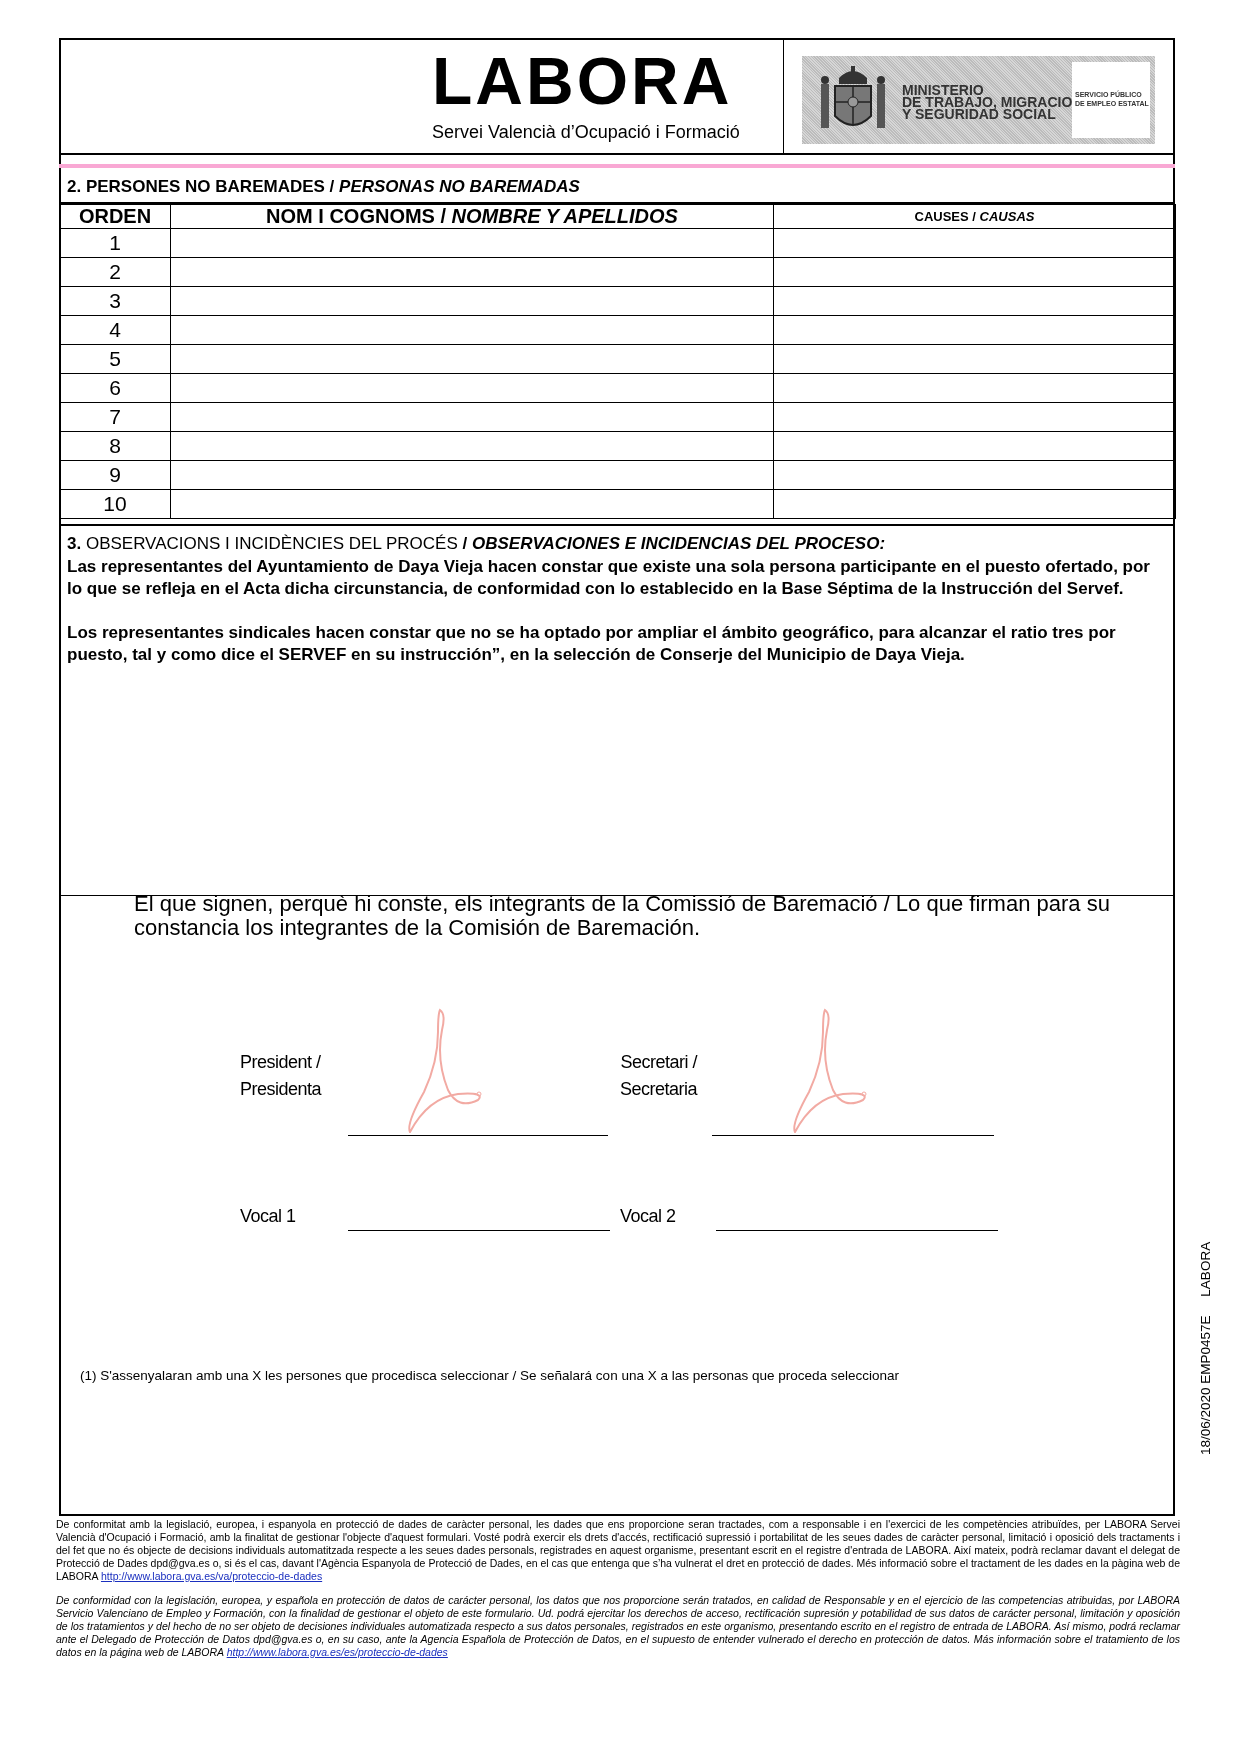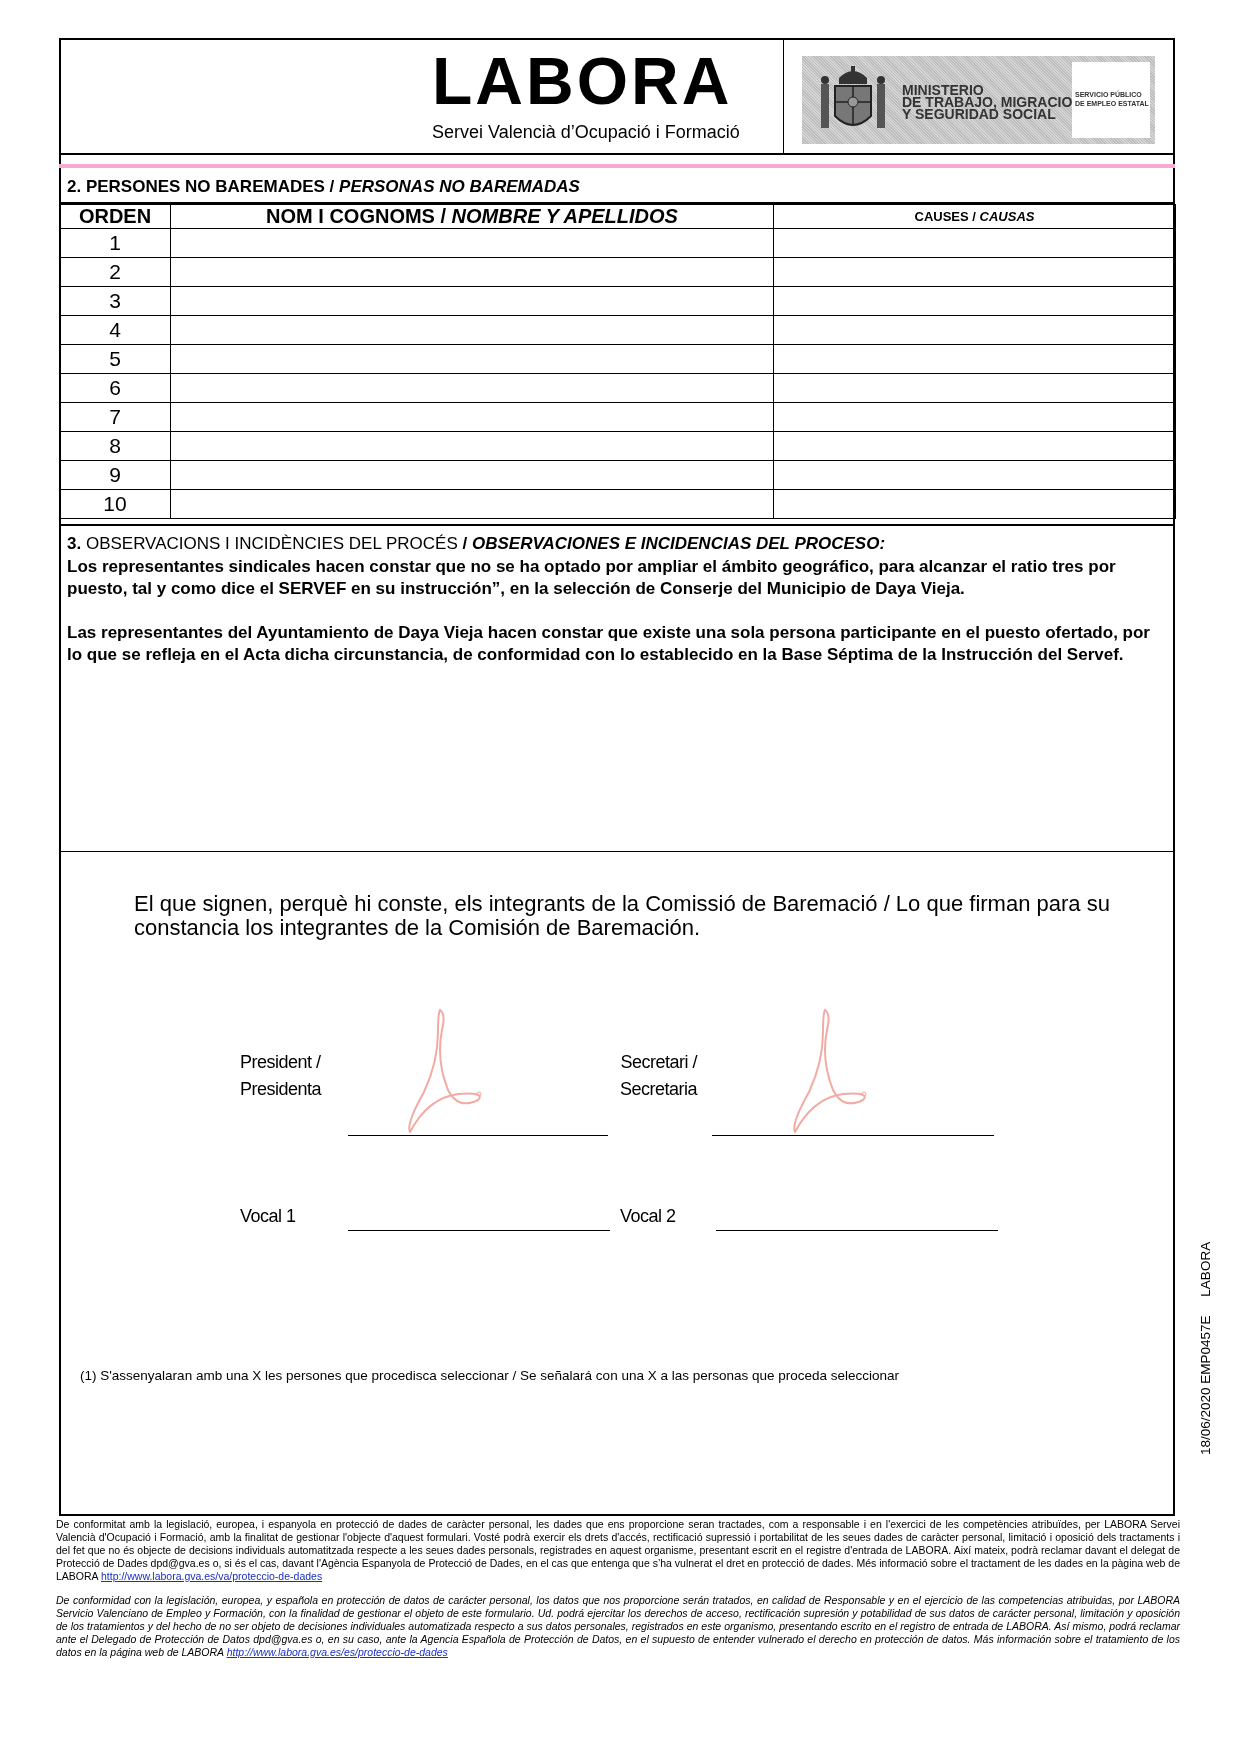--- a/index.html
+++ b/index.html
@@ -27,21 +27,21 @@
   table.grid { position: absolute; left: 59px; top: 204px; width: 1116px; border-collapse: collapse; table-layout: fixed; }
   table.grid td, table.grid th { border: 1px solid #000; padding: 0; box-sizing: border-box; }
   table.grid th { height: 24px; font-size: 20px; font-weight: 700; text-align: center; }
   table.grid th.causes { font-size: 13px; }
   table.grid td { height: 29px; }
   table.grid td.num { text-align: center; font-size: 21px; }
   .col1 { width: 111px; }
   .col2 { width: 603px; }
   .col3 { width: 402px; }
   
-  .sec3 { position: absolute; left: 59px; top: 524px; width: 1116px; height: 328px; border-top: 2px solid #000; border-bottom: 1px solid #000; box-sizing: border-box; }
+  .sec3 { position: absolute; left: 59px; top: 524px; width: 1116px; height: 372px; border-top: 2px solid #000; border-bottom: 1px solid #000; box-sizing: border-box; }
   .sec3-title { position: absolute; left: 8px; top: 8px; font-size: 17px; }
   .sec3-title b { font-weight: 700; }
   .sec3-title .es { font-weight: 700; font-style: italic; }
   .sec3-body { position: absolute; left: 8px; top: 30px; width: 1100px; font-size: 17px; font-weight: 700; line-height: 22px; }
   .sec3-body p { margin: 0 0 22px 0; }
   
   .sign-intro { position: absolute; left: 134px; top: 892px; width: 980px; font-size: 22px; line-height: 24px; }
   .sig-label { position: absolute; font-size: 18px; line-height: 27px; letter-spacing: -0.5px; }
   .sig-line { position: absolute; height: 1px; background: #000; }
   .acro { position: absolute; width: 90px; height: 125px; }
@@ -157,22 +157,22 @@
         <td class="num">10</td>
         <td></td>
         <td></td>
       </tr>
     </tbody>
 </table>
 
 <div class="sec3">
   <div class="sec3-title"><b>3.</b><span> OBSERVACIONS I INCIDÈNCIES DEL PROCÉS </span><b>/ </b><span class="es">OBSERVACIONES E INCIDENCIAS DEL PROCESO:</span></div>
   <div class="sec3-body">
+    <p>Las representantes del Ayuntamiento de Daya Vieja hacen constar que existe una sola persona participante en el puesto ofertado, por lo que se refleja en el Acta dicha circunstancia, de conformidad con lo establecido en la Base Séptima de la Instrucción del Servef.</p>
     <p>Los representantes sindicales hacen constar que no se ha optado por ampliar el ámbito geográfico, para alcanzar el ratio tres por puesto, tal y como dice el SERVEF en su instrucción”, en la selección de Conserje del Municipio de Daya Vieja.</p>
-    <p>Las representantes del Ayuntamiento de Daya Vieja hacen constar que existe una sola persona participante en el puesto ofertado, por lo que se refleja en el Acta dicha circunstancia, de conformidad con lo establecido en la Base Séptima de la Instrucción del Servef.</p>
   </div>
 </div>
 
 <div class="sign-intro">El que signen, perquè hi conste, els integrants de la Comissió de Baremació / Lo que firman para su constancia los integrantes de la Comisión de Baremación.</div>
 
 <svg class="acro" style="left:395px; top:1008px;" viewBox="0 0 90 125">
   <path d="M45 2 q6 4 2 20 q-6 30 6 60 q10 20 30 10 q8 -8 -20 -6 q-30 4 -48 38 q-4 -8 14 -40 q14 -30 14 -60 q0 -18 2 -22z" fill="none" stroke="#f2aaa3" stroke-width="2"></path>
   <circle cx="84" cy="86" r="2" fill="none" stroke="#f2aaa3"></circle>
 </svg>
 <svg class="acro" style="left:780px; top:1008px;" viewBox="0 0 90 125">

